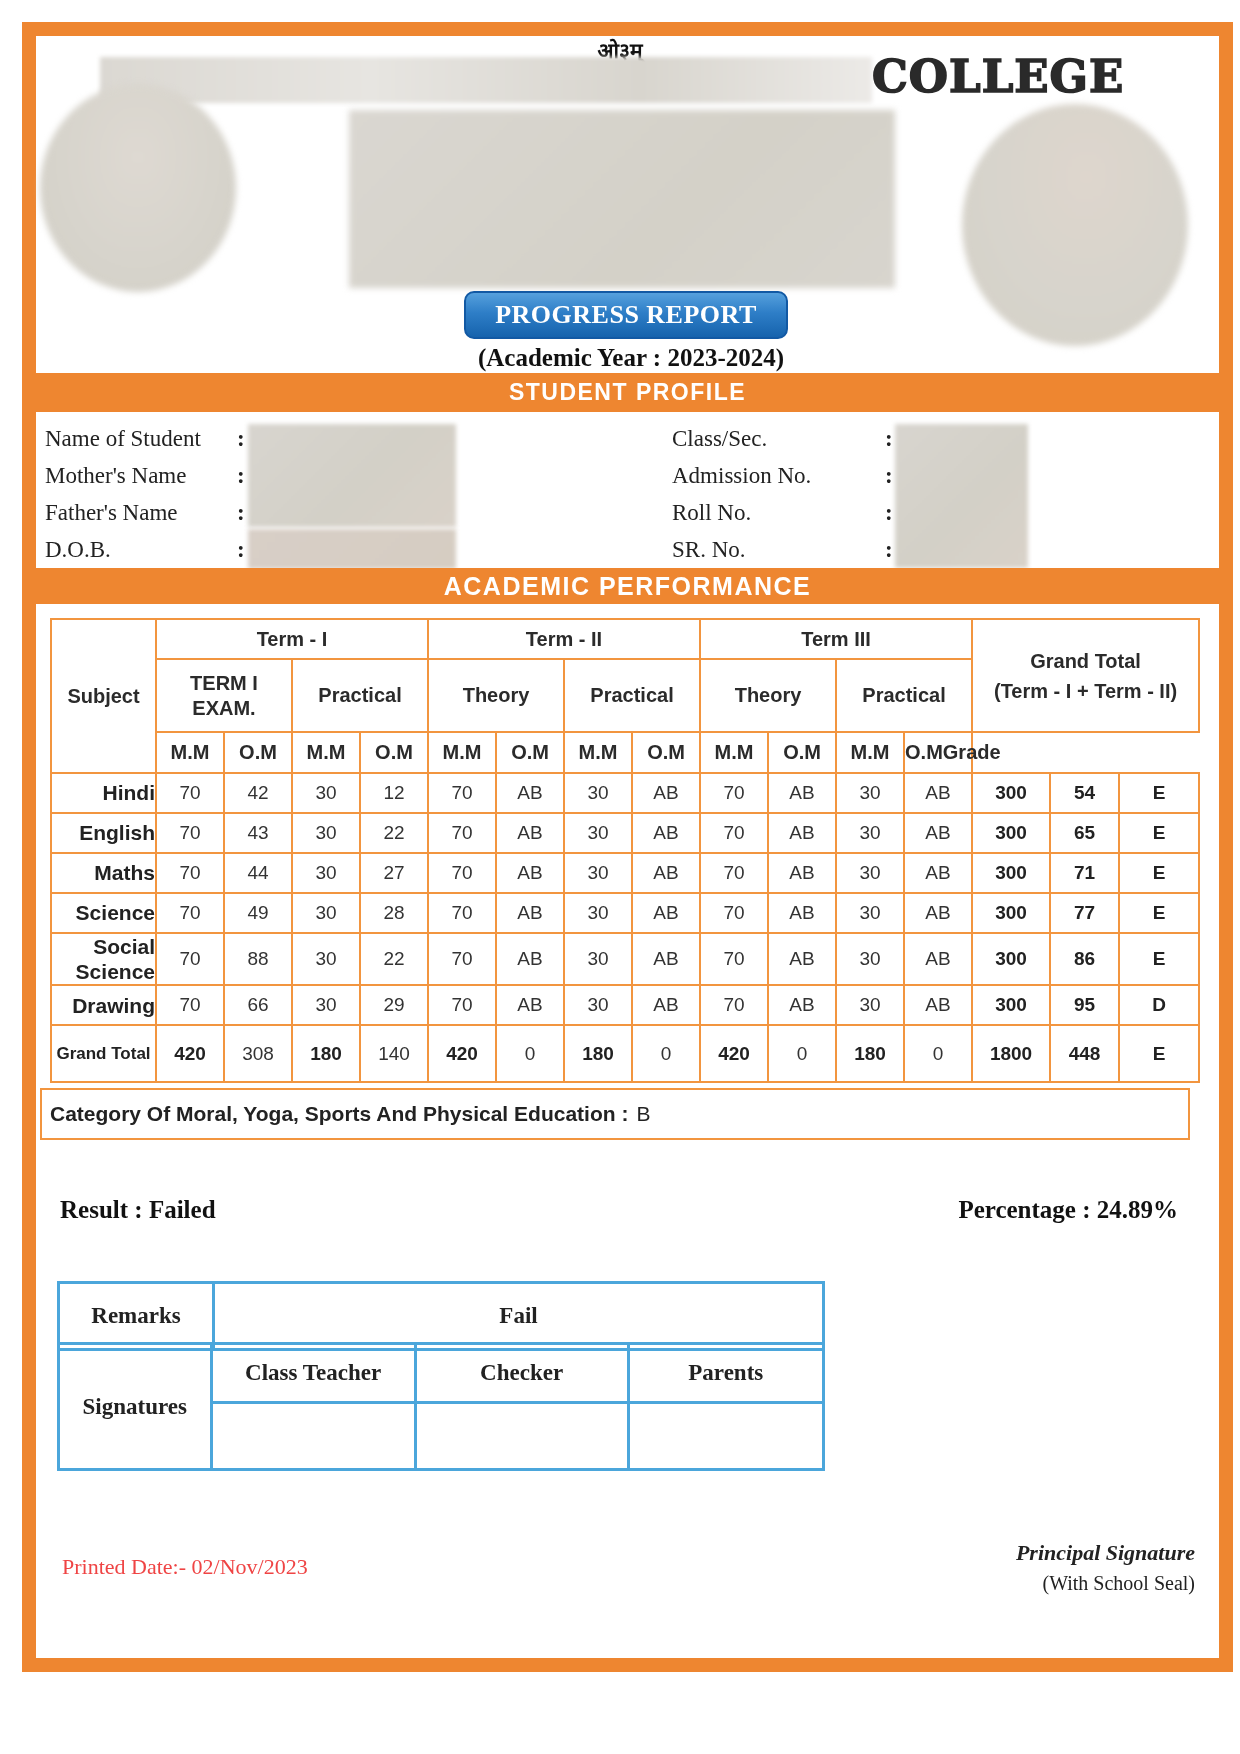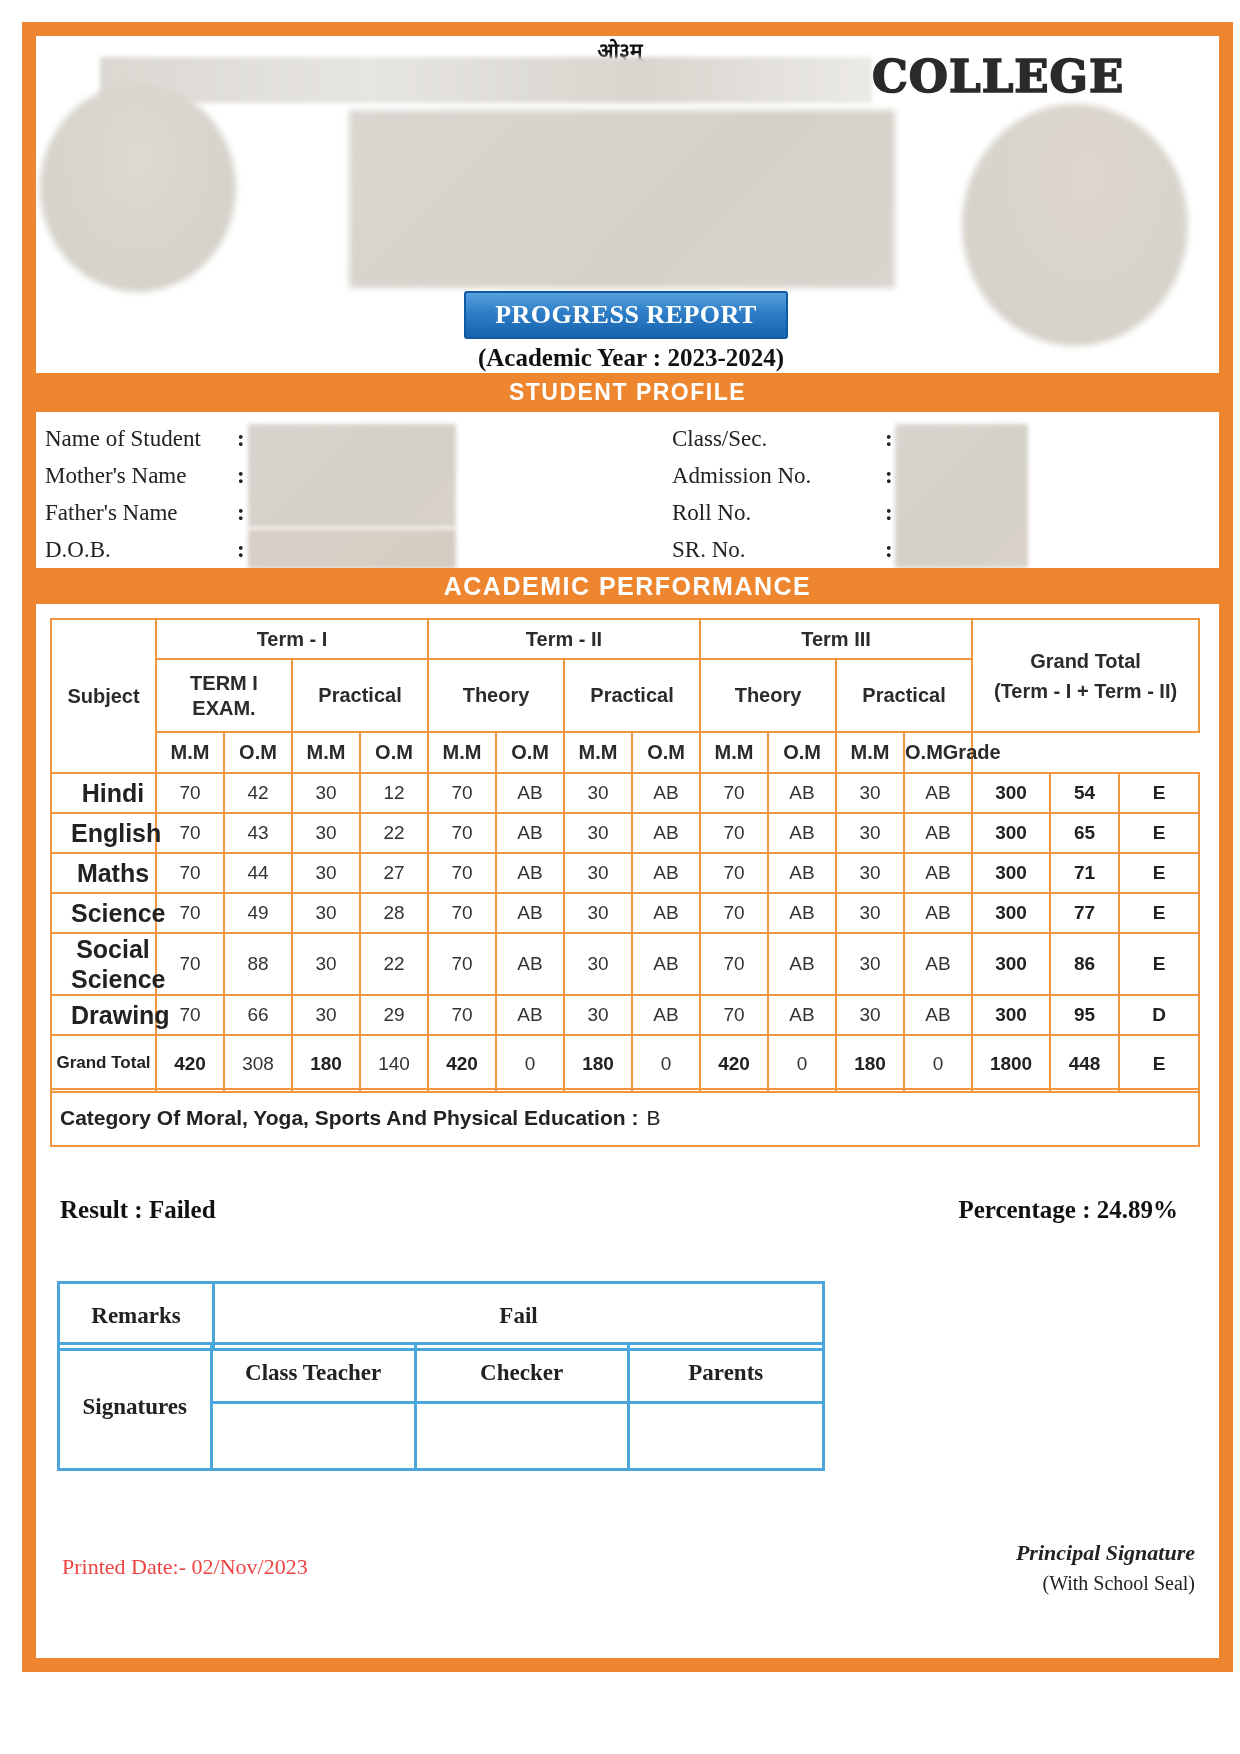--- a/index.html
+++ b/index.html
@@ -20,21 +20,21 @@
   .blur-strip{left:100px;top:57px;width:772px;height:46px;background:linear-gradient(90deg,#dbd8d2,#e7e5e1 35%,#d8d5ce 70%,#eceae7);filter:blur(2px);}
   .college{left:872px;top:50px;width:260px;font-family:"DejaVu Serif",serif;font-weight:900;font-size:45px;color:#2a2a2a;-webkit-text-stroke:1.6px #2a2a2a;letter-spacing:1px;}
   .blob{background:radial-gradient(ellipse at 50% 35%,#ded9d2 0%,#d7d4cc 55%,#d2cfc6 100%);filter:blur(3px);}
   .blob-left{left:40px;top:84px;width:196px;height:208px;border-radius:50%;}
   .blob-center{left:349px;top:110px;width:546px;height:178px;background:linear-gradient(135deg,#dad7d1,#d4d1c8 60%,#d8d5ce);filter:blur(3px);}
   .blob-right{left:962px;top:104px;width:226px;height:242px;border-radius:50%;background:radial-gradient(ellipse at 55% 30%,#ded6cd 0%,#d7d4cc 55%,#d4d0c6 100%);}
 
   .pr-btn{
     left:464px;top:291px;width:324px;height:48px;box-sizing:border-box;
     background:linear-gradient(180deg,#55a0dd 0%,#2e7ec7 45%,#1663ad 100%);
-    border:2px solid #1259a4;border-radius:3px;
+    border:2px solid #1259a4;border-radius:10px;
     color:#ffffff;font-weight:bold;font-size:26px;letter-spacing:0.5px;
     display:flex;align-items:center;justify-content:center;cursor:pointer;
   }
   .acad-year{left:0;top:344px;width:1240px;text-align:center;font-size:25px;font-weight:bold;color:#111;padding-left:11px;}
 
   
   .banner{left:36px;width:1183px;background:#EE8630;color:#ffffff;
     font-family:"Liberation Sans",sans-serif;font-weight:bold;letter-spacing:1.5px;
     display:flex;align-items:center;justify-content:center;}
   .banner-profile{top:373px;height:39px;font-size:23px;}
@@ -56,27 +56,27 @@
   table{border-collapse:collapse;}
   .marks{left:50px;top:618px;}
   .marks table{width:1150px;table-layout:fixed;font-family:"Liberation Sans",sans-serif;}
   .marks td{border:2px solid #F2953F;text-align:center;vertical-align:middle;color:#333;font-size:19px;padding:0;}
   .marks .h{font-weight:bold;color:#2b2b2b;font-size:20px;}
   .marks tr.r1 td{height:38px;}
   .marks tr.r2 td{height:71px;padding:0 18px;line-height:1.25;}
   .marks tr.r3 td{height:39px;}
   .marks tr.data td{height:38px;}
   .marks tr.gtr td{height:55px;}
-  .marks .subj{font-weight:bold;color:#222;font-size:25px;text-align:center;padding-left:19px;line-height:1.2;}
+  .marks .subj{font-weight:bold;color:#222;font-size:21px;text-align:right;padding-left:19px;line-height:1.2;}
   .marks .gts{font-size:17px;text-align:center;padding-left:0;}
   .marks .b{font-weight:bold;color:#222;}
   .marks .gt-head{font-size:20px;line-height:1.5;}
 
   .category{
-    left:50px;top:1088px;width:1150px;height:59px;box-sizing:border-box;
+    left:40px;top:1088px;width:1150px;height:52px;box-sizing:border-box;
     border:2px solid #F2953F;display:flex;align-items:center;
     font-family:"Liberation Sans",sans-serif;font-size:21px;color:#222;padding-left:8px;
   }
   .category .lbl{font-weight:bold;}
   .category .val{margin-left:8px;}
 
   .result{left:60px;top:1196px;font-size:25px;font-weight:bold;color:#111;}
   .percentage{right:62px;top:1196px;font-size:25px;font-weight:bold;color:#111;text-align:right;}
 
   

